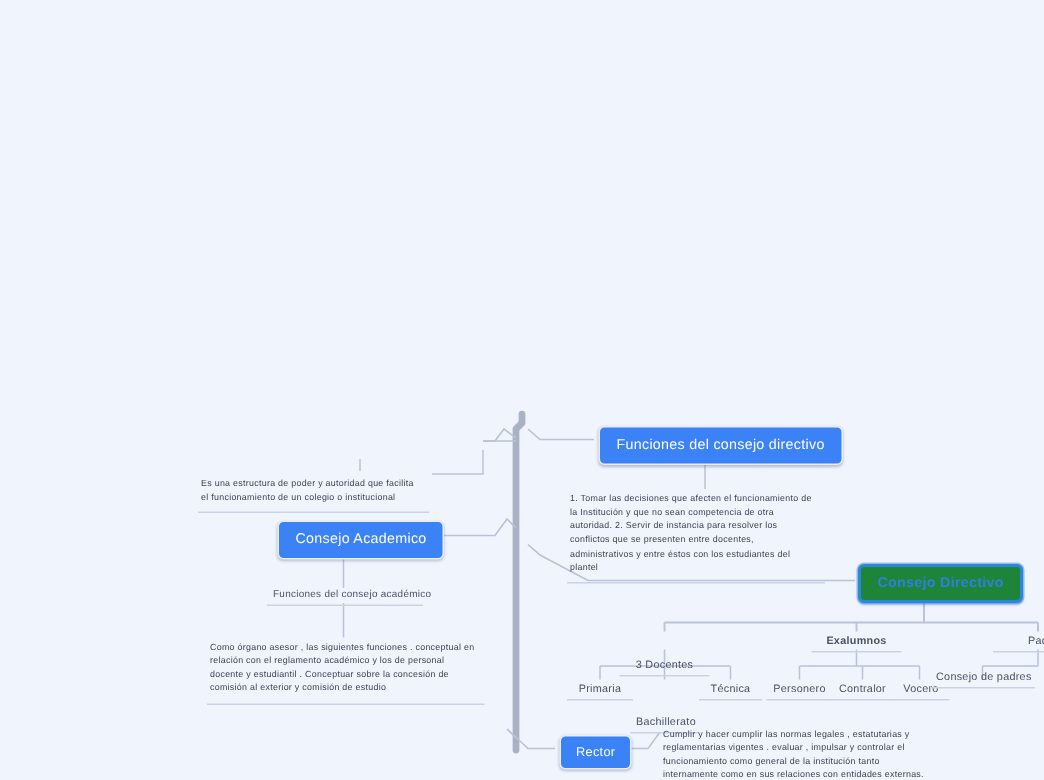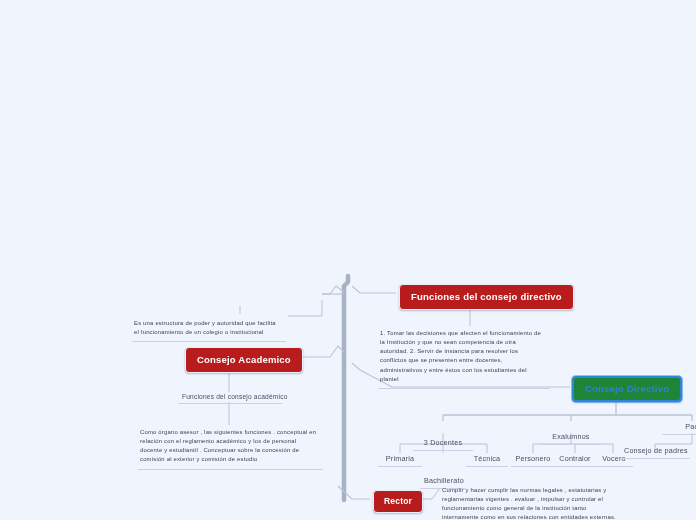--- a/index.html
+++ b/index.html
@@ -45,23 +45,23 @@
     font-weight: bold;
     font-size: 12.5px;
     border-radius: 4px;
     padding: 9px 14px 10px 14px;
     text-align: center;
     box-shadow: 0 1px 2px rgba(40,40,90,0.30);
   }
 
   
   .node-green {
-    background: #b91c1c;
+    background: #3b82f6;
     color: #ffffff;
-    font-weight: bold;
+    font-weight: normal;
     font-size: 9.5px;
     border-radius: 4px;
     padding: 6px 11px 7px 11px;
     text-align: left;
     border: 1px solid #e9eefb;
     box-shadow: 0 1px 2px rgba(40,40,90,0.28);
   }
   .node-green.small {
     font-size: 8.5px;
     padding: 5px 10px 6px 10px;
@@ -199,21 +199,21 @@
   </div>
 
   <div class="node node-selected" style="left:572px; top:376px;">
     <span>Consejo Directivo</span>
   </div>
 
   <div class="node node-plain" style="left:413px; top:421px; width:60px;margin-top:16px;">
     <span>3 Docentes</span>
   </div>
 
-  <div class="node node-plain" style="left:541px; top:431px; width:60px;">
+  <div class="node node-plain" style="left:541px; top:421px; width:60px;font-weight:bold;">
     <span>Exalumnos</span>
   </div>
 
   <div class="node node-plain" style="left:662px; top:421px; width:60px;">
     <span>Pad</span>
   </div>
 
   <div class="node node-plain" style="left:378px; top:453px; width:44px;">
     <span>Primaria</span>
   </div>

